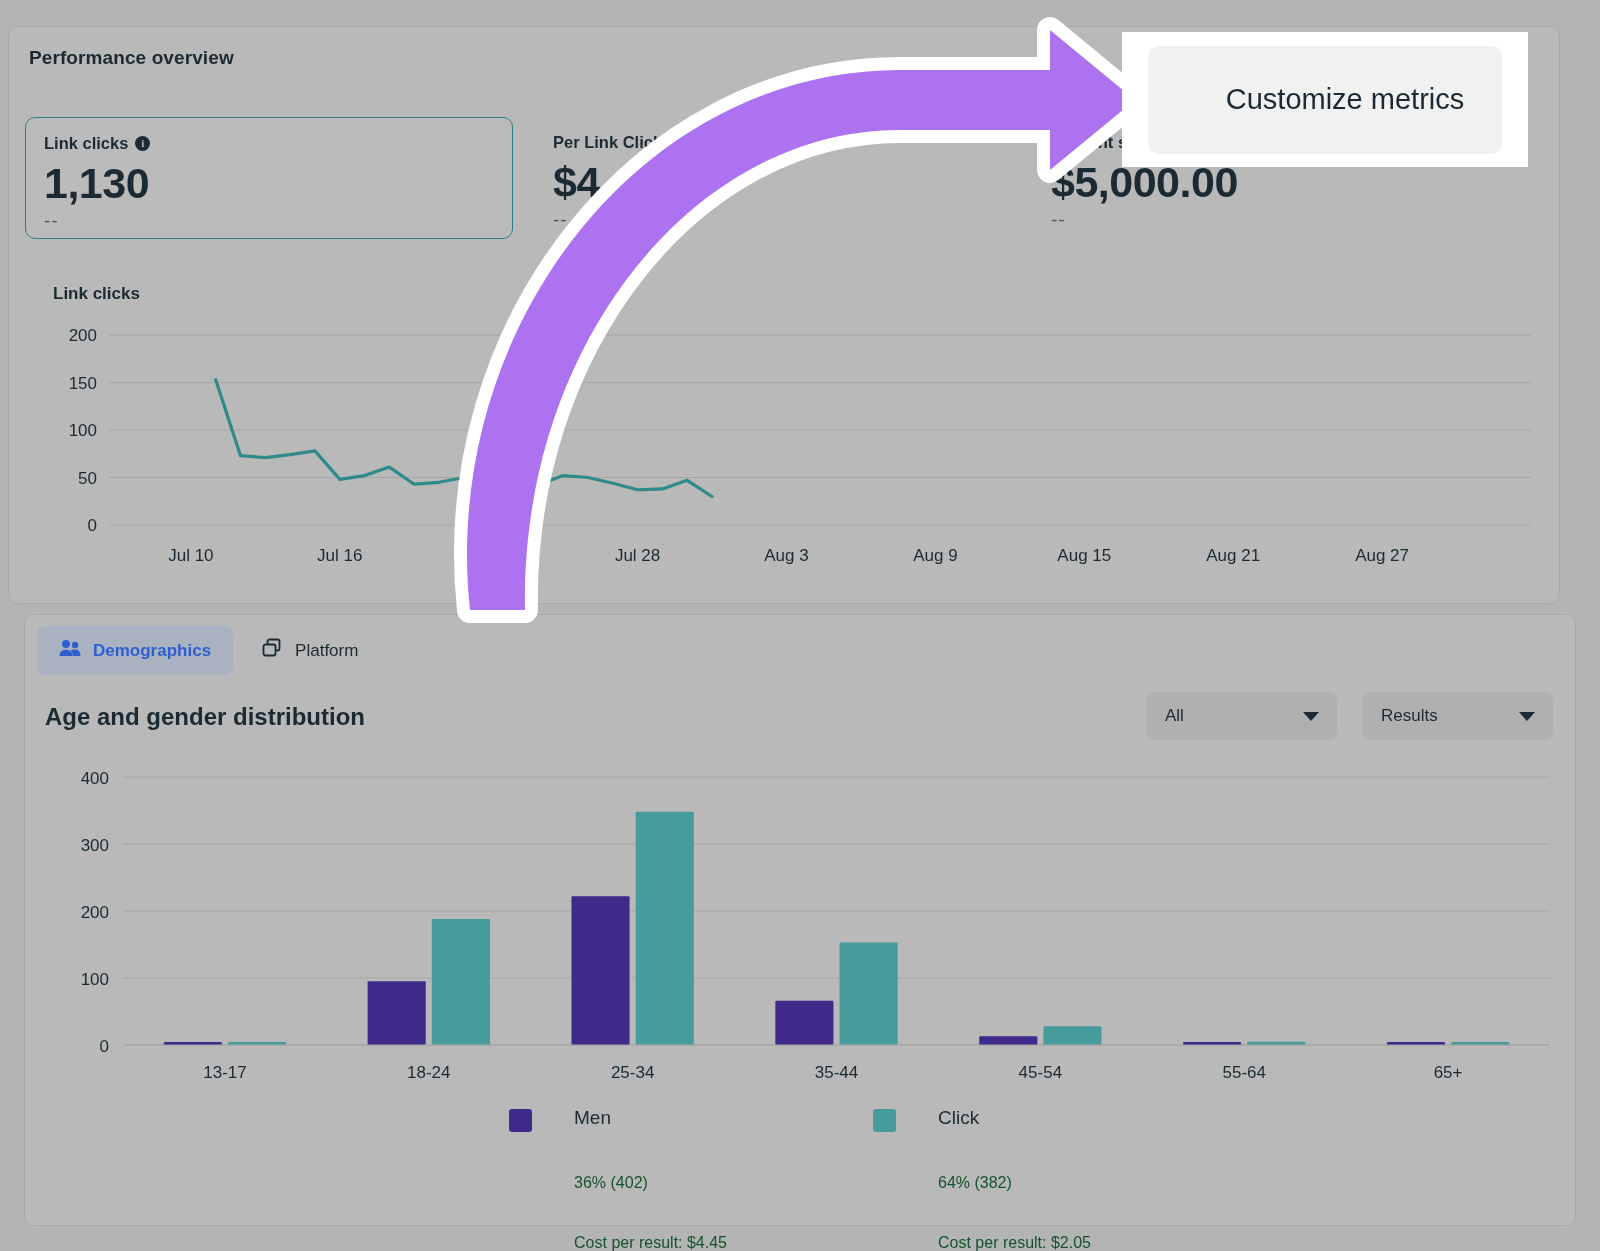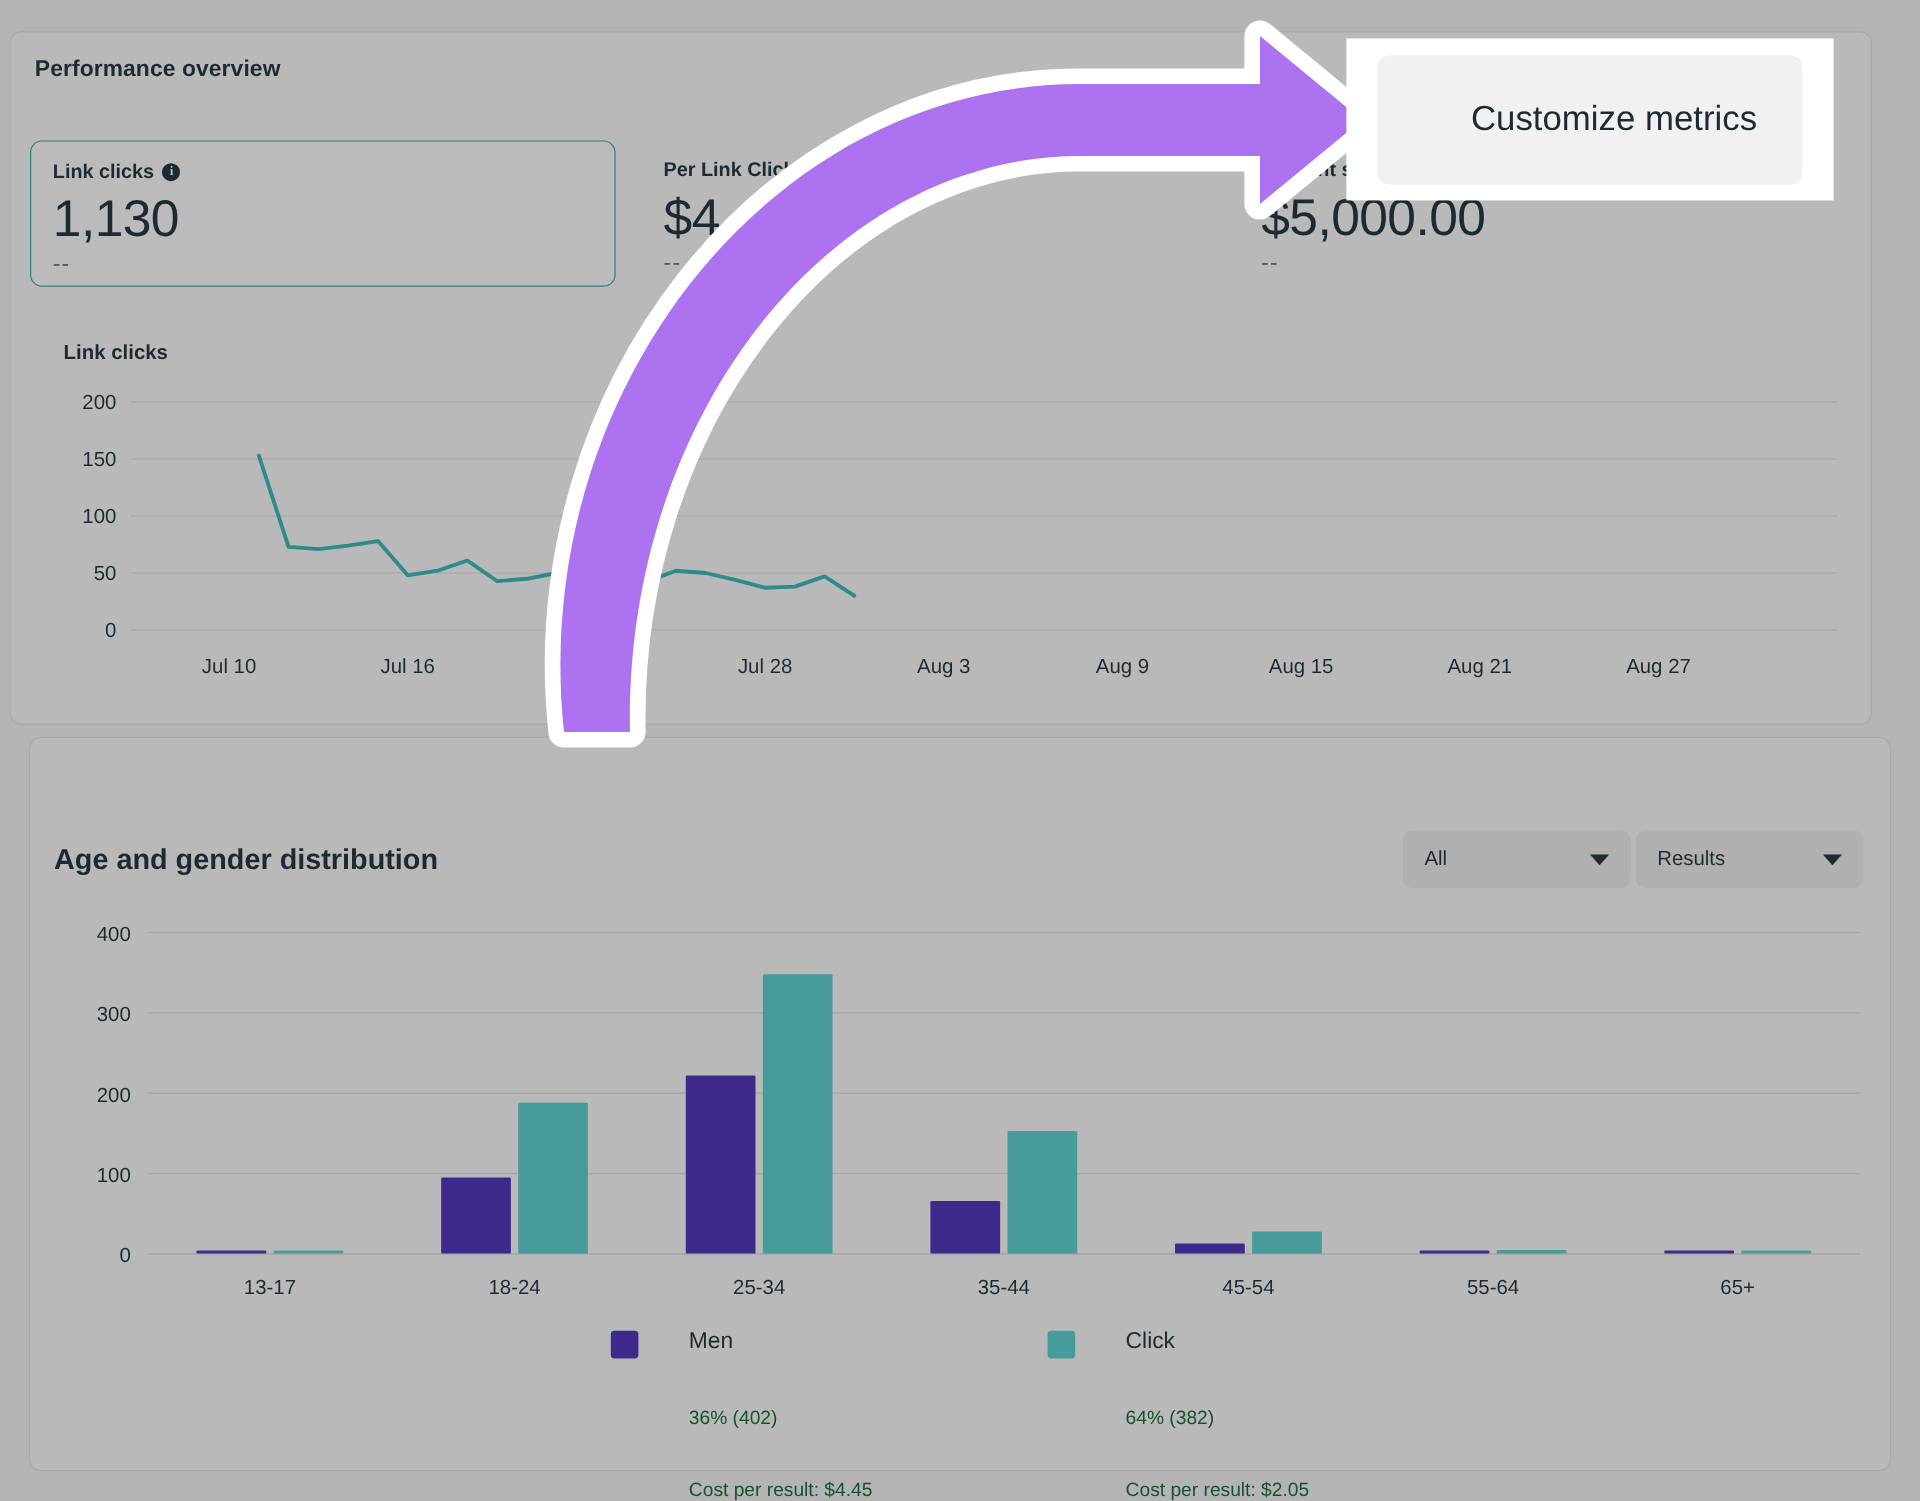--- a/index.html
+++ b/index.html
@@ -49,21 +49,21 @@
     white-space: nowrap;
   }
   .info-icon {
     display:inline-block; width: 15px; height: 15px; border-radius: 50%;
     background: #1c2b33; color: #b9b9b9;
     font-size: 11px; font-weight: bold; line-height: 15px; text-align: center;
     font-family: "Liberation Serif", serif;
   }
   .metric-value {
     font-size: 43px; color: #1c2b33; margin-top: 6px;
-    font-weight: 400; letter-spacing: -0.5px; white-space: nowrap;
+    font-weight: 700; letter-spacing: -0.5px; white-space: nowrap;
   }
   .metric-sub {
     font-size: 19px; color: #4a5a63; margin-top: 2px; letter-spacing: 1px;
   }
 
   
   .chart-label {
     position: absolute; font-size: 17px; font-weight: bold; color: #1c2b33;
   }
   #line-chart-label { left: 44px; top: 257px; }
@@ -78,21 +78,21 @@
   .tab {
     display: flex; align-items: center; gap: 12px;
     padding: 13px 22px; border-radius: 8px;
     font-size: 17px; color: #1c2b33; cursor: pointer;
   }
   .tab.active { background: #aab2c2; color: #2d5fd0; font-weight: bold; }
   .tab .tab-label { white-space: nowrap; }
 
   
   #demo-section-title { left: 20px; top: 88px; font-size: 24px; }
-  .selects { position: absolute; right: 22px; top: 77px; display: flex; gap: 4px; }
+  .selects { position: absolute; right: 22px; top: 77px; display: flex; gap: 26px; }
   .select {
     width: 190px; height: 48px; border-radius: 8px;
     background: #b0b0b0;
     display: flex; align-items: center; justify-content: space-between;
     padding: 0 18px; font-size: 17px; color: #1c2b33; cursor: pointer;
   }
   .caret {
     width: 0; height: 0;
     border-left: 8px solid transparent; border-right: 8px solid transparent;
     border-top: 9px solid #1c2b33;
@@ -186,20 +186,42 @@
           <text x="1031.2984293193717" y="246" class="axis-text" text-anchor="middle">Aug 15</text>
           <text x="1180.1989528795812" y="246" class="axis-text" text-anchor="middle">Aug 21</text>
           <text x="1329.0994764397906" y="246" class="axis-text" text-anchor="middle">Aug 27</text>
           <path d="M162.7 64.7 L187.5 140.7 L212.3 142.6 L237.2 139.7 L262.0 135.9 L286.8 164.4 L311.6 160.6 L336.4 152.1 L361.2 169.2 L386.1 167.3 L410.9 162.5 L435.7 181.5 L460.5 176.8 L485.3 170.1 L510.1 160.6 L535.0 162.5 L559.8 168.2 L584.6 174.8 L609.4 173.9 L634.2 165.3 L659.0 181.5 " fill="none" stroke="#2f8a8a" stroke-width="3.2" stroke-linejoin="round" stroke-linecap="round"></path>
         </svg>
     </div>
   </div>
 
   <div class="panel" id="demo-panel">
 
+    <div class="tabs">
+      <div class="tab active">
+        <span>
+          <svg width="22" height="18" viewBox="0 0 22 18">
+            <circle cx="7" cy="5" r="4" fill="#2d5fd0"></circle>
+            <circle cx="16" cy="6" r="3.2" fill="#2d5fd0"></circle>
+            <path d="M0.5 17c0-4 3-6.2 6.5-6.2S13.5 13 13.5 17z" fill="#2d5fd0"></path>
+            <path d="M13.8 17c0-2.6-0.9-4.4-2.2-5.5 1.2-0.7 2.8-0.9 4.4-0.9 3.1 0 5.5 1.9 5.5 6.4z" fill="#2d5fd0"></path>
+          </svg>
+        </span>
+        <span class="tab-label">Demographics</span>
+      </div>
+      <div class="tab">
+        <span>
+          <svg width="22" height="20" viewBox="0 0 22 20">
+            <rect x="6.5" y="1.5" width="12" height="11" rx="2" fill="none" stroke="#1c2b33" stroke-width="1.8"></rect>
+            <rect x="2.5" y="6.5" width="12" height="11" rx="2" fill="#b9b9b9" stroke="#1c2b33" stroke-width="1.8"></rect>
+          </svg>
+        </span>
+        <span class="tab-label">Platform</span>
+      </div>
+    </div>
 
     <div class="chart-label" id="demo-section-title">Age and gender distribution</div>
 
     <div class="selects">
       <div class="select">
         <span>All</span>
         <span class="caret"></span>
       </div>
       <div class="select">
         <span>Results</span>

